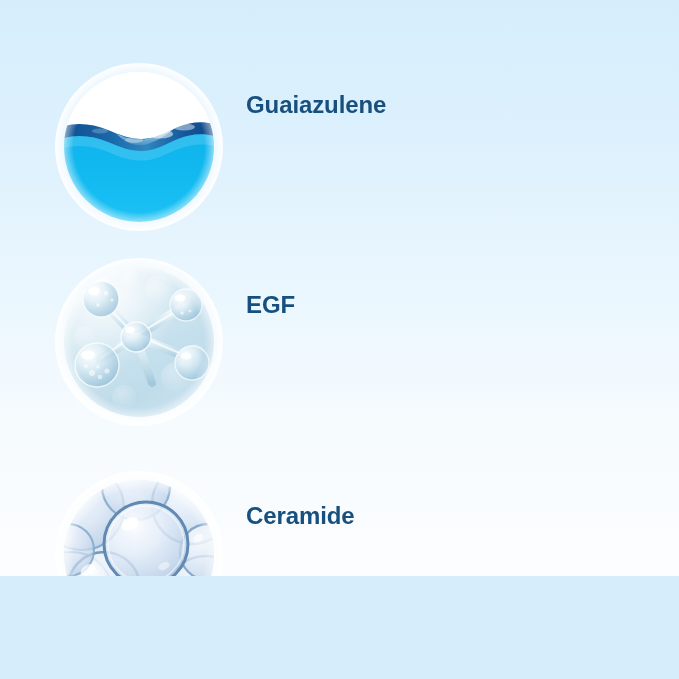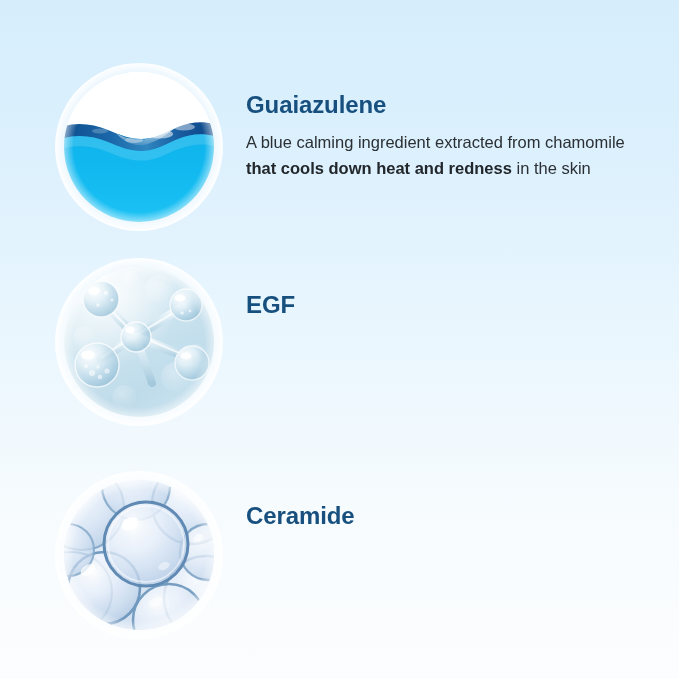--- a/index.html
+++ b/index.html
@@ -10,21 +10,21 @@
     width: 679px;
     height: 679px;
     overflow: hidden;
     font-family: "Liberation Sans", sans-serif;
     background: #d6eefc;
   }
 
   #poster {
     position: relative;
     width: 679px;
-    height: 679px;
+    height: 576px;
     background: linear-gradient(180deg, #d6eefc 0%, #dcf0fd 22%, #e9f6fe 48%, #f6fbfe 74%, #fcfdfe 100%);
     overflow: hidden;
   }
 
   .ingredient-row {
     position: absolute;
     left: 0;
     width: 679px;
     display: flex;
     align-items: flex-start;
@@ -166,21 +166,20 @@
           <ellipse cx="70" cy="68" rx="9" ry="3" fill="#ffffff" opacity="0.35"></ellipse>
           <ellipse cx="36" cy="59" rx="8" ry="2.5" fill="#ffffff" opacity="0.22"></ellipse>
 
           <path d="M0,66 C14,62 30,64 44,70 C62,78 78,83 96,75 C112,68 128,58 150,64 L150,74 C128,69 112,78 96,85 C78,92 62,88 44,80 C30,74 14,72 0,76 Z" fill="#7fd6f6" opacity="0.30"></path>
         </svg>
       </div>
       <div class="media-halo"></div>
     </div>
     <div class="text-col">
       <h2 class="ingredient-title">Guaiazulene</h2>
-      <p class="ingredient-desc">A blue calming ingredient extracted from chamomile <b>that cools down heat and redness</b> in the skin</p>
     </div>
   </div>
 
   <div class="ingredient-row row-2">
     <div class="media-wrap">
       <div class="media-circle">
         <div class="mol-bg"></div>
         <svg class="mol-svg" viewBox="0 0 150 150">
           <defs>
             <radialGradient id="sphereG" cx="32%" cy="28%" r="78%">

